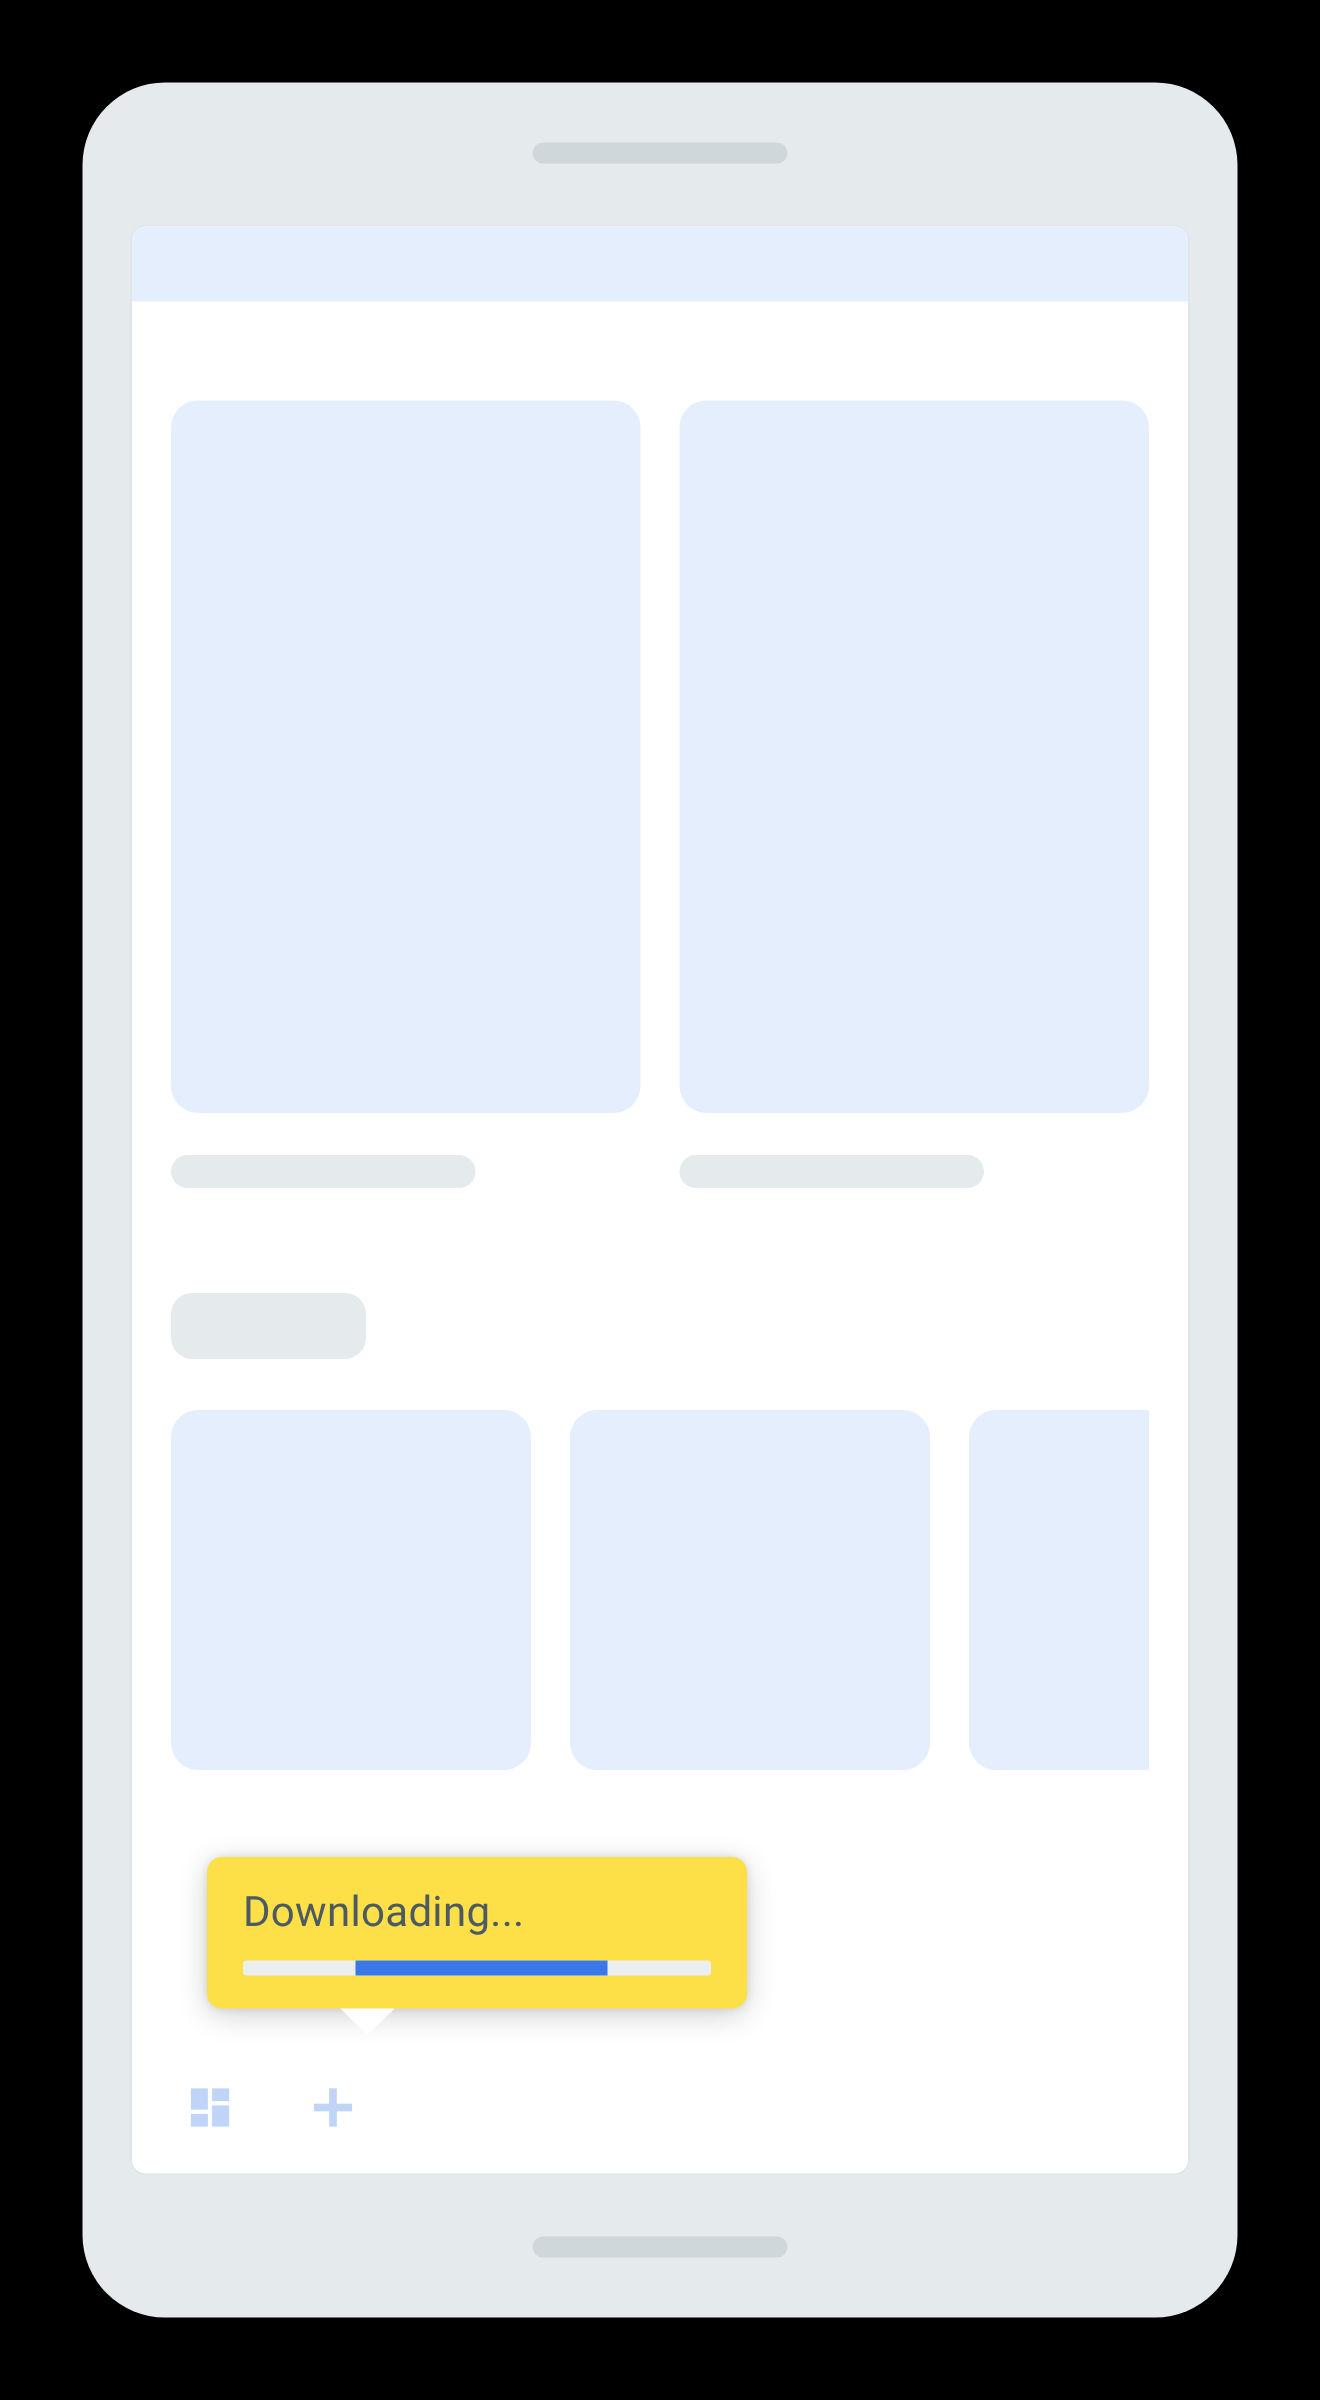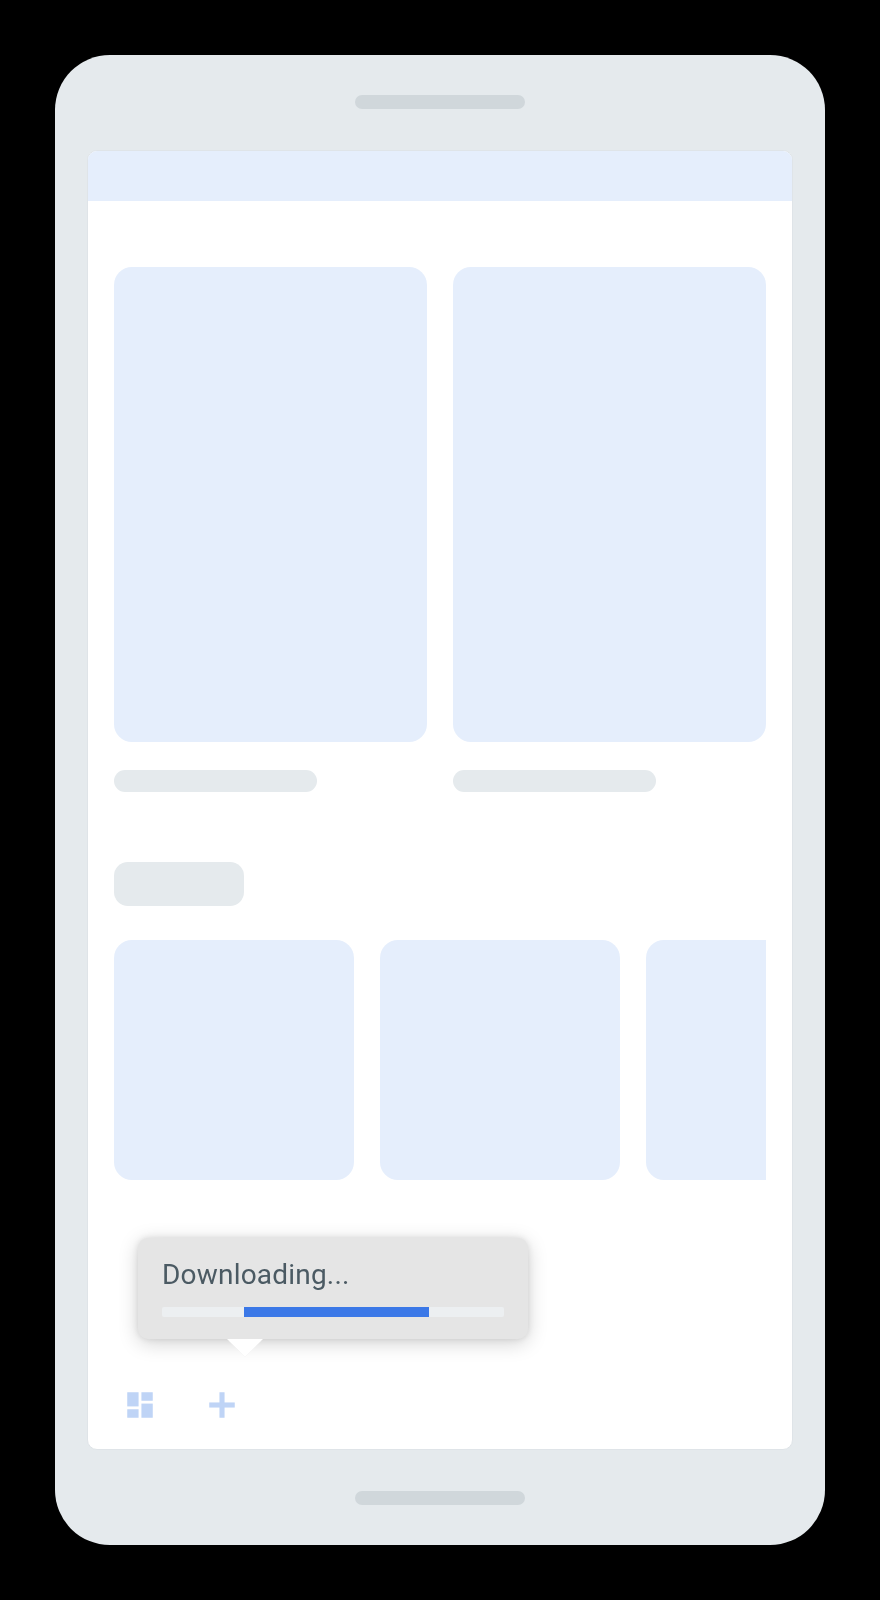--- a/index.html
+++ b/index.html
@@ -109,22 +109,22 @@
     height: 40px;
     display: flex;
     align-items: center;
     justify-content: center;
   }
   
   .tooltip {
     position: absolute;
     left: 50px;
     bottom: 110px;
-    width: 390px;
-    background: #e5e5e5;
+    width: 360px;
+    background: #fde047;
     border-radius: 10px;
     box-shadow: 0 4px 20px rgba(0,0,0,0.18), 0 0 6px rgba(0,0,0,0.1);
     padding: 20px 24px 22px 24px;
   }
   .tooltip::after {
     content: "";
     position: absolute;
     left: 94px;
     bottom: -13px;
     width: 26px;

